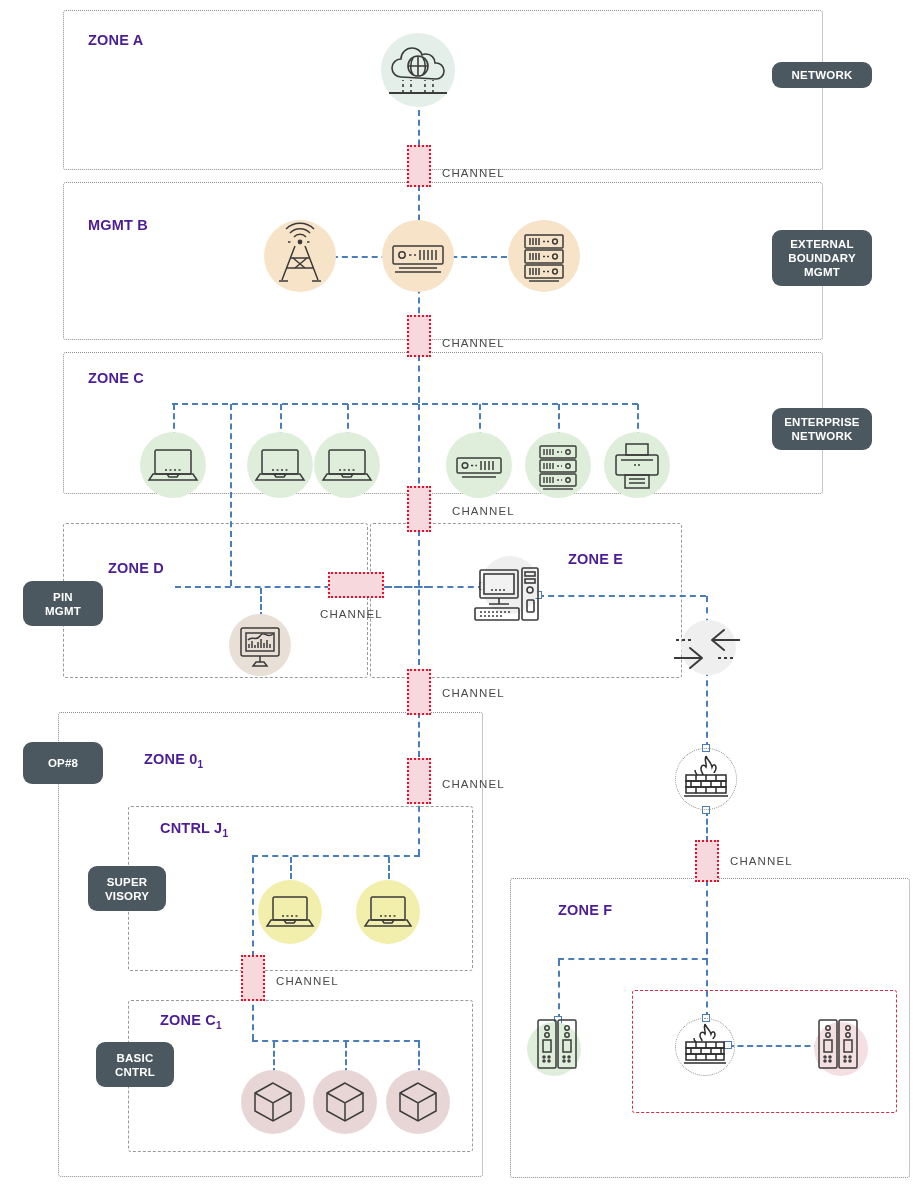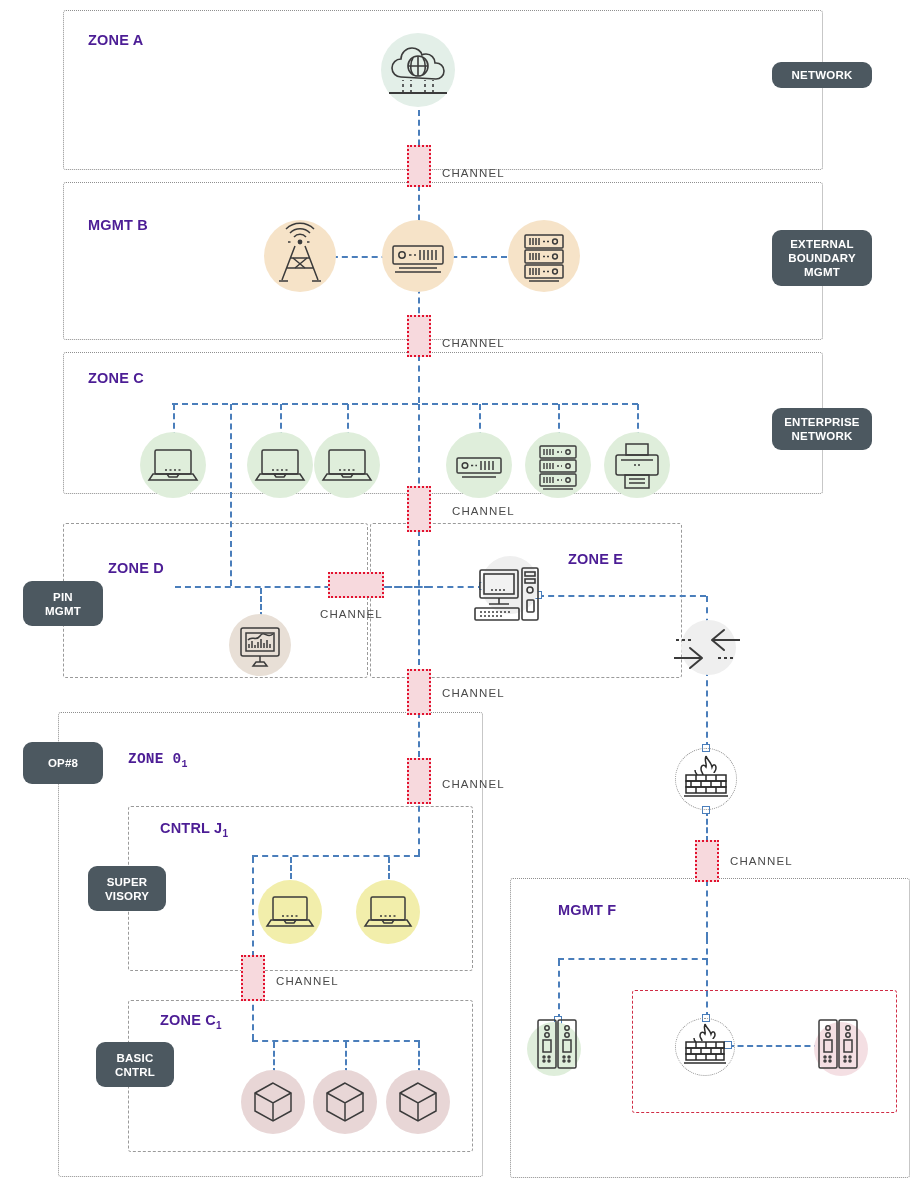--- a/index.html
+++ b/index.html
@@ -59,31 +59,31 @@
   </div>
   <div class="zlabel" style="left:88px;top:370px;">
     <span>ZONE C</span><sub></sub>
   </div>
   <div class="zlabel" style="left:108px;top:560px;">
     <span>ZONE D</span><sub></sub>
   </div>
   <div class="zlabel" style="left:568px;top:551px;">
     <span>ZONE E</span><sub></sub>
   </div>
-  <div class="zlabel" style="left:128px;top:751px;font-family:Liberation Mono, monospace;">
+  <div class="zlabel" style="left:144px;top:751px;">
     <span>ZONE 0</span><sub>1</sub>
   </div>
   <div class="zlabel" style="left:160px;top:820px;">
     <span>CNTRL J</span><sub>1</sub>
   </div>
   <div class="zlabel" style="left:160px;top:1012px;">
     <span>ZONE C</span><sub>1</sub>
   </div>
   <div class="zlabel" style="left:558px;top:902px;">
-    <span>MGMT F</span><sub></sub>
+    <span>ZONE F</span><sub></sub>
   </div>
 
   <div class="badge" style="left:772px;top:62px;width:100px;height:26px;">NETWORK</div>
   <div class="badge" style="left:772px;top:230px;width:100px;height:56px;">EXTERNAL
 BOUNDARY
 MGMT</div>
   <div class="badge" style="left:772px;top:408px;width:100px;height:42px;">ENTERPRISE
 NETWORK</div>
   <div class="badge" style="left:23px;top:581px;width:80px;height:45px;">PIN
 MGMT</div>

